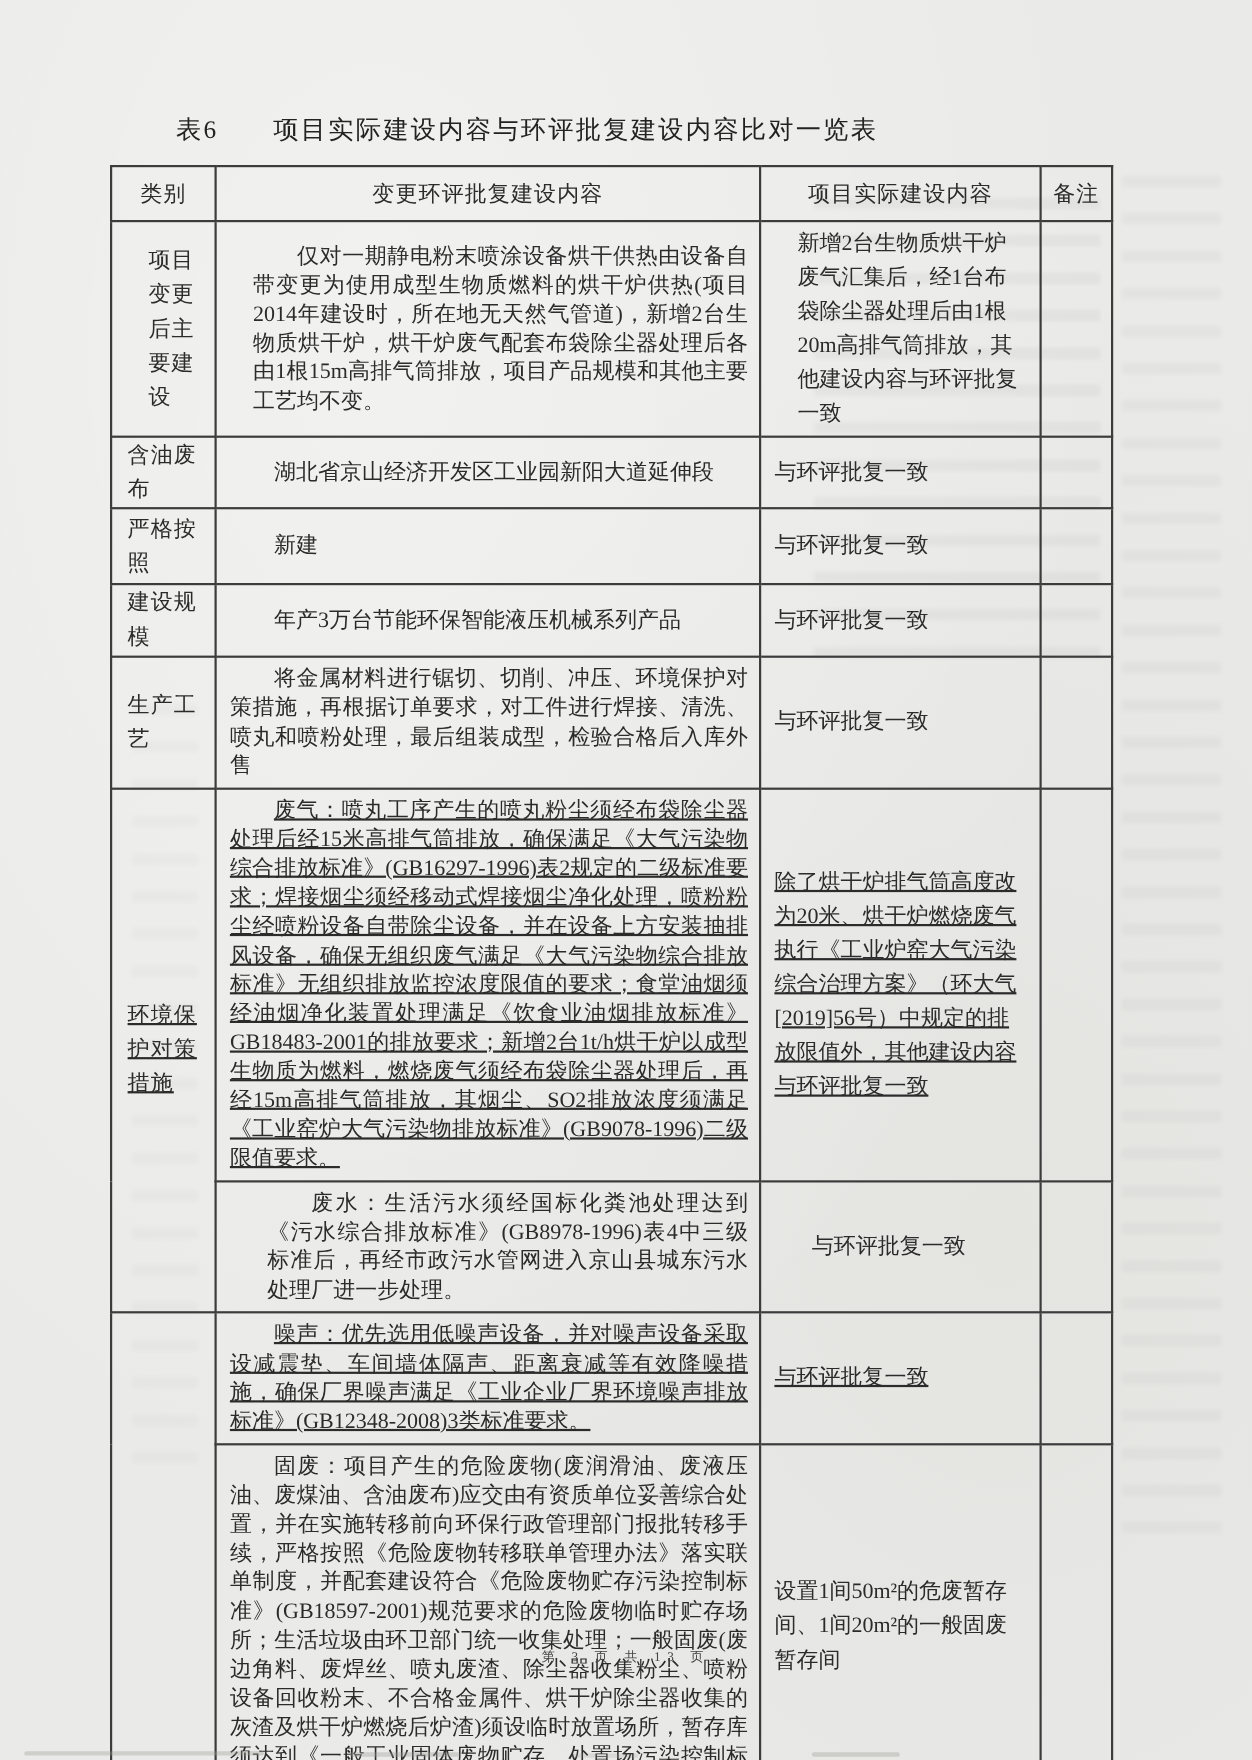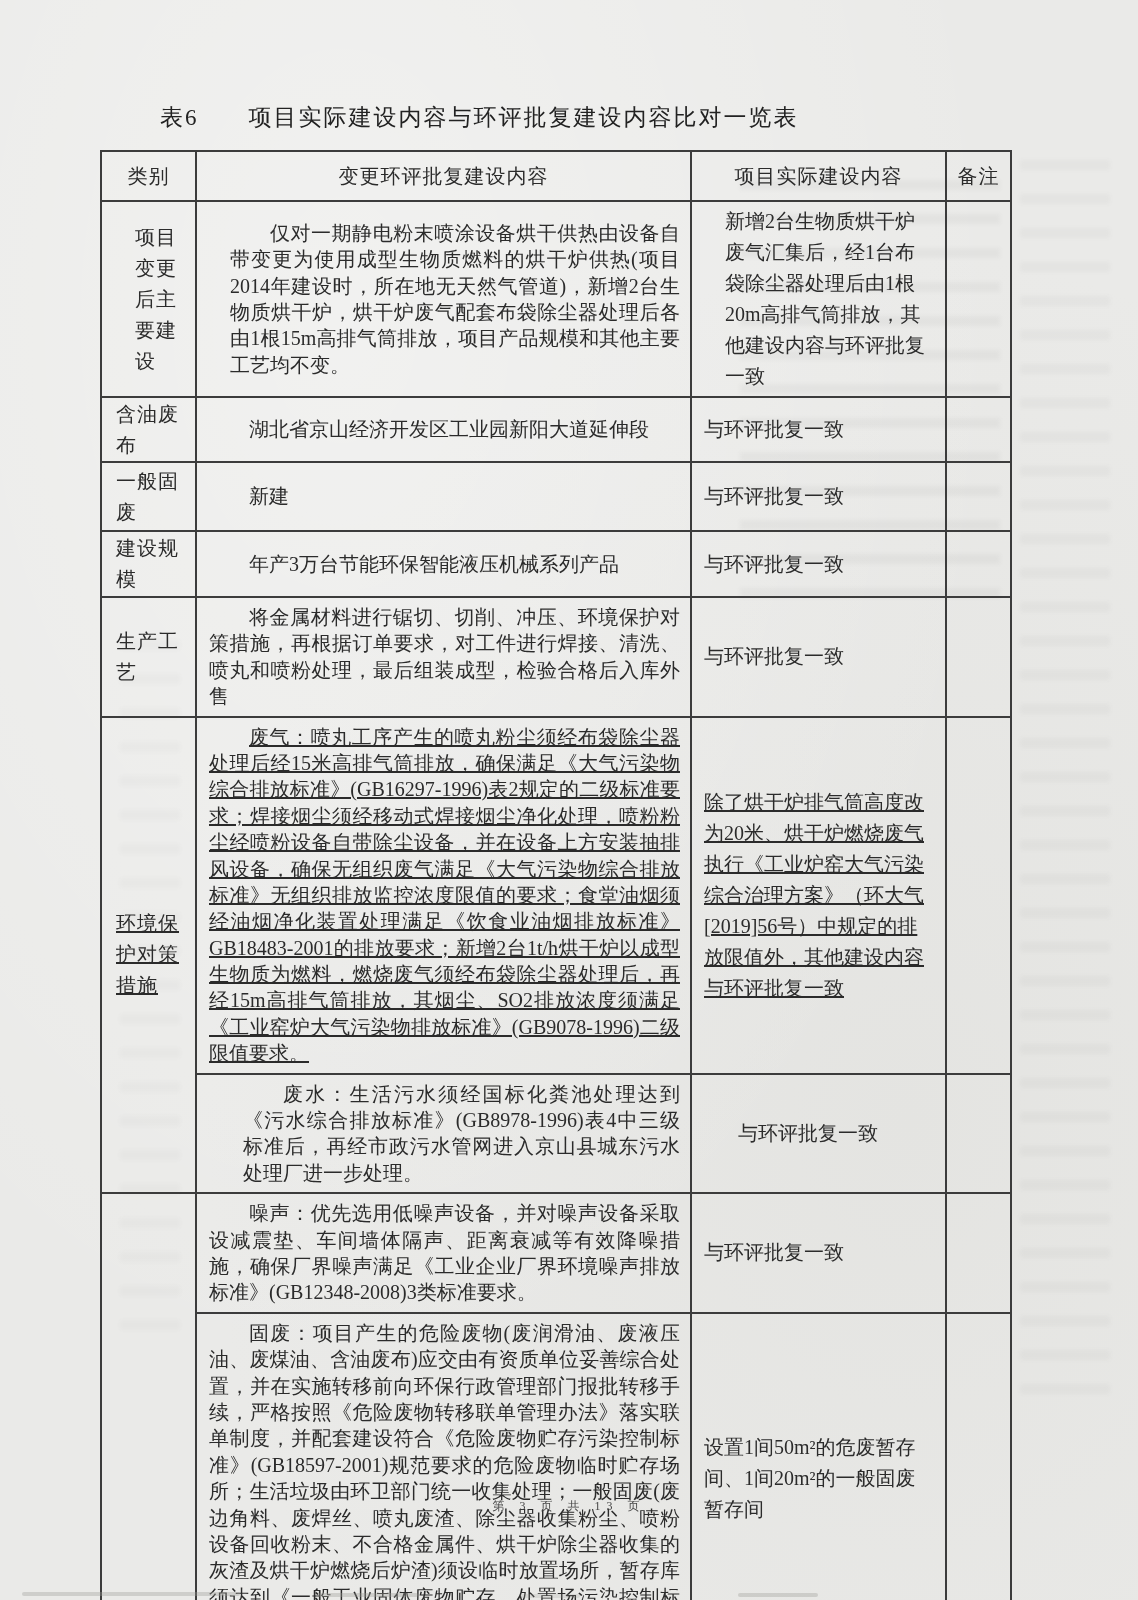--- a/index.html
+++ b/index.html
@@ -48,21 +48,21 @@
   td.center{
     padding:4px 12px;line-height:1.55;
   }
   tr.r-change  td{height:130px;padding-left:33px;}
   tr.r-site    td{height:65px;}
   tr.r-nature  td{height:69px;}
   tr.r-scale   td{height:66px;}
   tr.r-process td{height:70px;}
   tr.r-gas     td{height:320px;text-decoration:underline;}
   tr.r-water   td{height:82px;padding-left:46px;}
-  tr.r-noise   td{height:98px;}
+  tr.r-noise   td{height:98px;text-decoration:underline;}
   tr.r-solid   td{height:292px;}
   .footer{
     position:absolute;left:0;top:1498px;width:1138px;
     text-align:center;font-size:12px;color:#444;
     letter-spacing:6px;
   }
   
   .ghost{position:absolute;pointer-events:none;filter:blur(2px);opacity:.05;
     background:repeating-linear-gradient(180deg,#555 0 10px,transparent 10px 34px);}
   .g1{left:740px;top:180px;width:260px;height:420px;}
@@ -111,21 +111,21 @@
   <tr class="r-site">
     <td class="cat">含油废布</td>
     <td class="para">
           <span class="indent">湖北省京山经济开发区工业园新阳大道延伸段</span>
         </td>
     <td class="center">与环评批复一致</td>
     <td></td>
   </tr>
 
   <tr class="r-nature">
-    <td class="cat">一般固废</td>
+    <td class="cat">严格按照</td>
     <td class="para">
           <span class="indent">新建</span>
         </td>
     <td class="center">与环评批复一致</td>
     <td></td>
   </tr>
 
   <tr class="r-scale">
     <td class="cat">建设规模</td>
     <td class="para">

